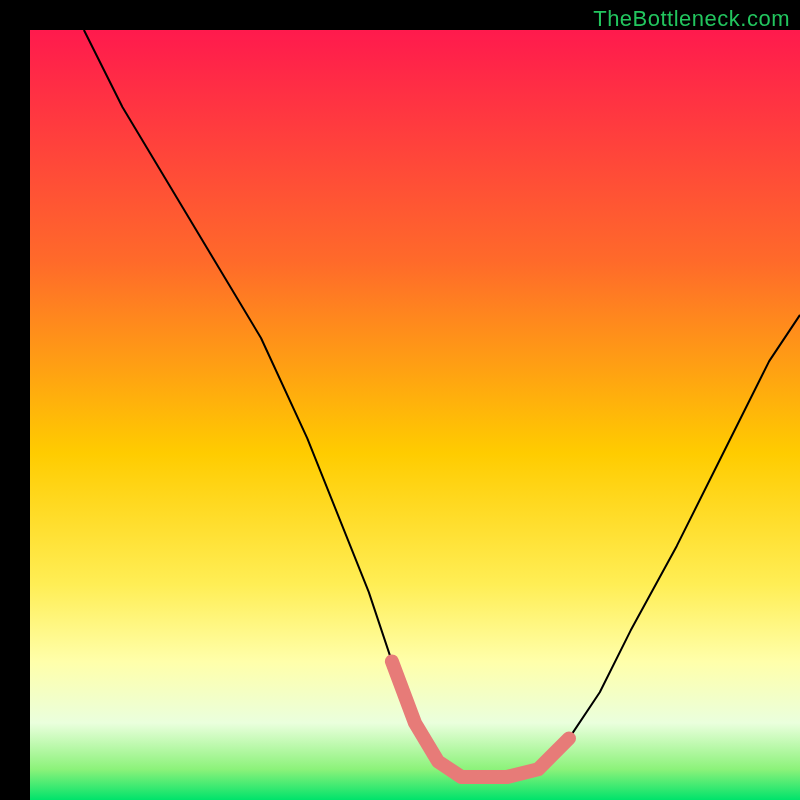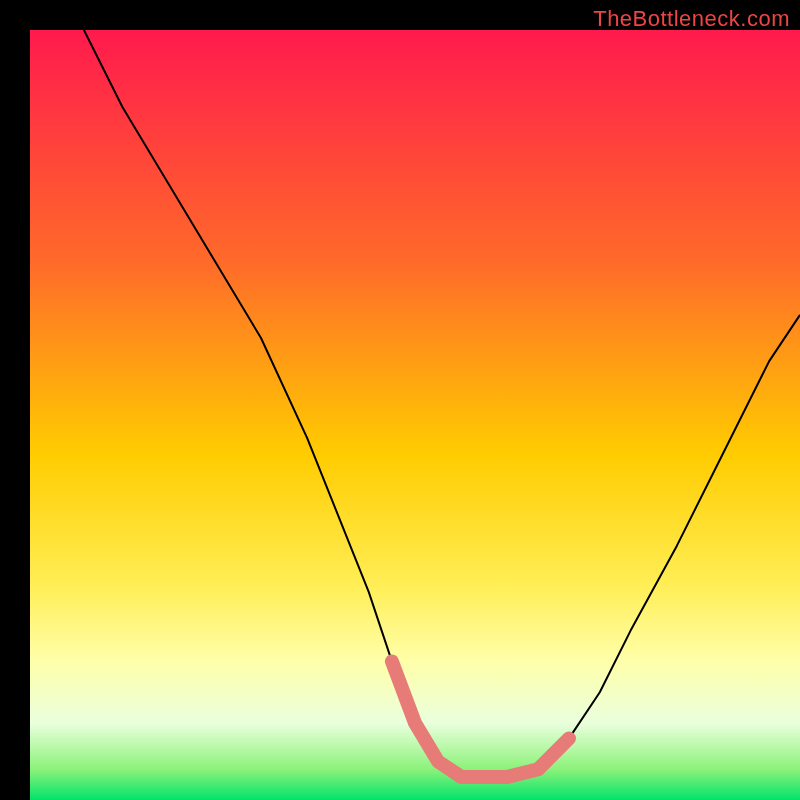--- a/index.html
+++ b/index.html
@@ -15,21 +15,21 @@
     position: absolute;
     top: 0;
     left: 0;
     width: 800px;
     height: 800px;
   }
   .watermark {
     position: absolute;
     top: 6px;
     right: 10px;
-    color: #ef4444;
+    color: #22c55e;
     font-size: 22px;
     font-weight: 500;
     z-index: 10;
     letter-spacing: 0.5px;
   }
 </style>
 </head>
 <body>
 
 <div class="watermark">TheBottleneck.com</div>

